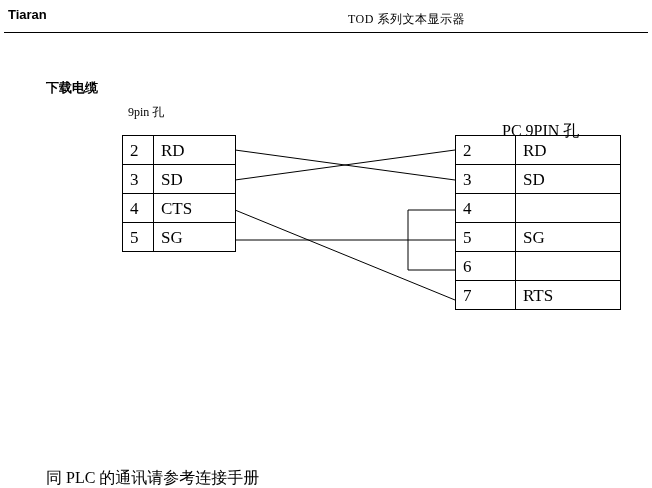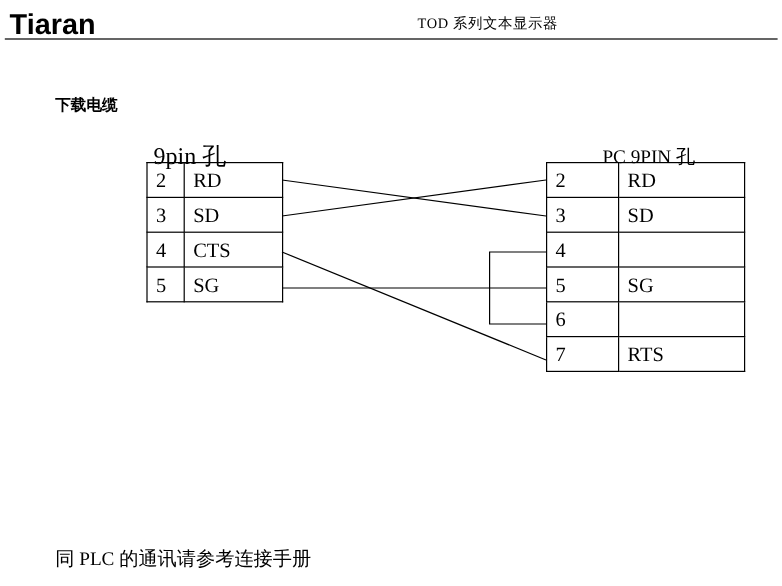--- a/index.html
+++ b/index.html
@@ -2,49 +2,49 @@
 <html><head>
 <meta charset="utf-8">
 <style>
   html,body{margin:0;padding:0;}
   body{
     width:652px;height:488px;background:#ffffff;position:relative;
     font-family:"Liberation Serif", serif;color:#000;overflow:hidden;
   }
   .brand{
     position:absolute;left:8px;top:7px;
-    font-family:"Liberation Sans", sans-serif;font-weight:bold;font-size:24px;
+    font-family:"Liberation Sans", sans-serif;font-weight:bold;font-size:13px;
   }
   .doc-title{
     position:absolute;left:348px;top:11px;font-size:12px;letter-spacing:0.5px;
   }
   .header-rule{
     position:absolute;left:4px;top:32px;width:644px;height:0;
     border-top:1px solid #000;
   }
   .section-title{
     position:absolute;left:46px;top:79px;font-size:13px;font-weight:bold;
     font-family:"Liberation Sans","Liberation Serif",sans-serif;
   }
-  .caption-left{position:absolute;left:128px;top:104px;font-size:20px;margin-top:13px;}
+  .caption-left{position:absolute;left:128px;top:104px;font-size:12px;}
   .caption-right{position:absolute;left:502px;top:121px;font-size:16px;}
   table.pin-table{position:absolute;border-collapse:collapse;table-layout:fixed;}
   table.pin-table td{
     border:1px solid #000;height:29px;box-sizing:border-box;
     font-size:17px;padding:0 0 0 7px;vertical-align:middle;line-height:1;
     overflow:hidden;white-space:nowrap;
   }
   #left-table{left:122px;top:135px;}
   #left-table td.pin{width:31px;}
   #left-table td.sig{width:82px;}
   #right-table{left:455px;top:135px;}
   #right-table td.pin{width:60px;}
   #right-table td.sig{width:105px;}
   svg.wires{position:absolute;left:0;top:0;pointer-events:none;}
-  .footer-note{position:absolute;left:46px;top:456px;font-size:16px;}
+  .footer-note{position:absolute;left:46px;top:468px;font-size:16px;}
 </style>
 </head>
 <body>
 
 <div>
 
   <div class="brand">Tiaran</div>
   <div class="doc-title">TOD 系列文本显示器</div>
   <div class="header-rule"></div>
 

